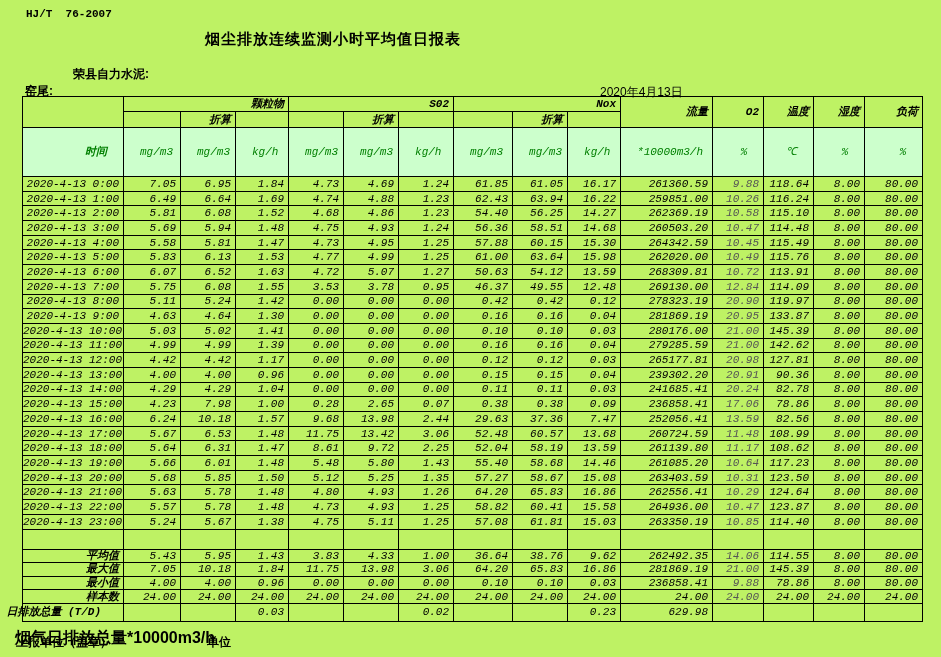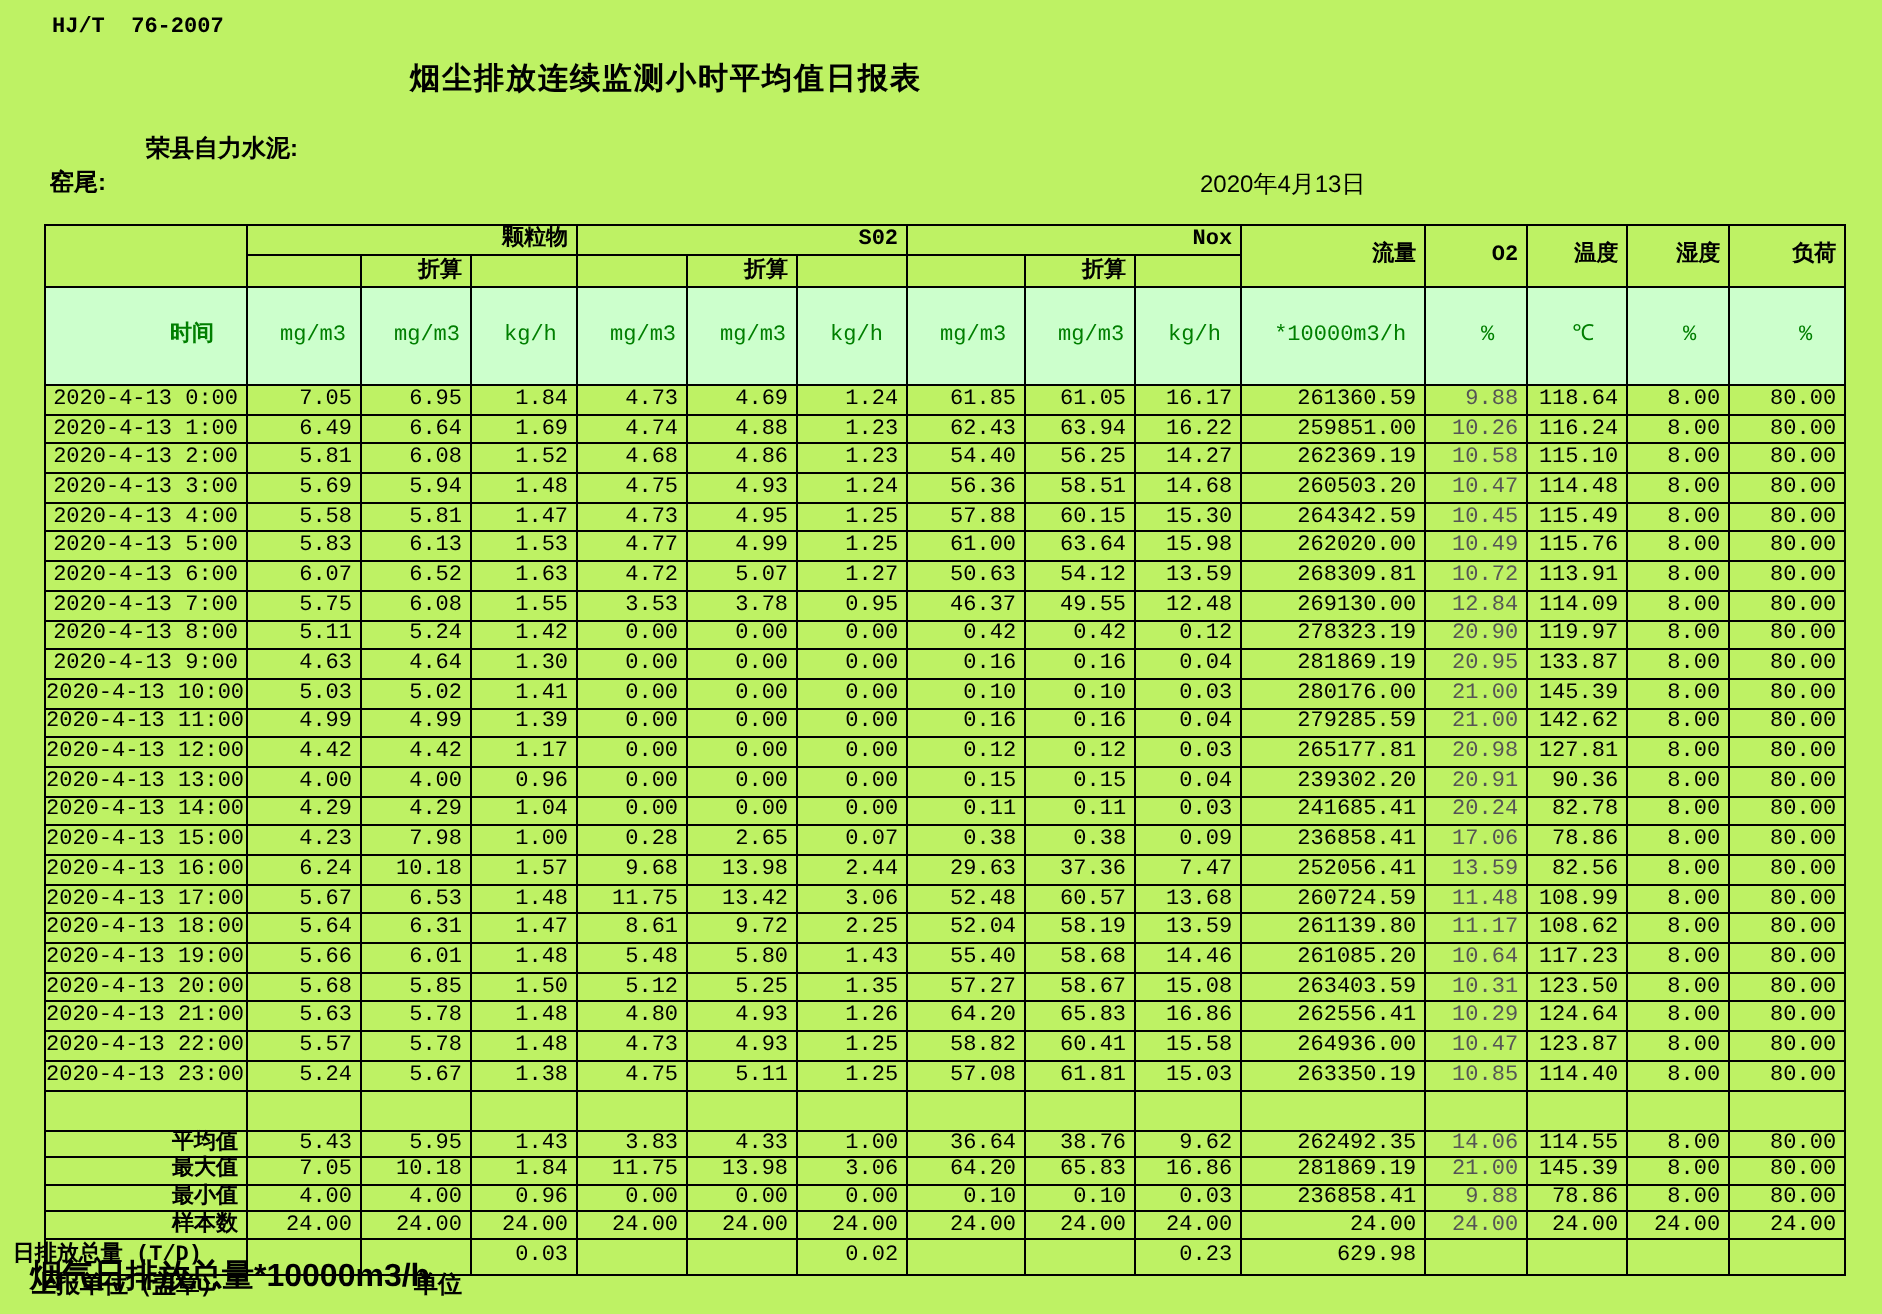--- a/index.html
+++ b/index.html
@@ -4,21 +4,21 @@
 <style>
   html,body{margin:0;padding:0;background:#fff;}
   .page{position:relative;width:941px;height:657px;background:#bef264;overflow:hidden;
         font-family:"Liberation Sans","DejaVu Sans",sans-serif;color:#000;}
   .abs{position:absolute;white-space:pre;}
   .std{left:26px;top:8px;font-size:11px;font-weight:bold;font-family:"Liberation Mono","DejaVu Sans Mono",monospace;}
   .title{left:205px;top:30px;font-size:15px;font-weight:bold;letter-spacing:1px;}
   .company{left:25px;top:66px;font-size:12px;font-weight:bold;margin-left:48px;}
   .site{left:25px;top:83px;font-size:12px;font-weight:bold;}
   .date{left:572px;top:84px;font-size:12px;margin-left:28px;}
-  table.rpt{position:absolute;left:22px;top:112px;width:900px;border-collapse:collapse;table-layout:fixed;}
+  table.rpt{position:absolute;left:22px;top:96px;width:900px;border-collapse:collapse;table-layout:fixed;font-style:italic;}
   table.rpt td{border:1px solid #000;padding:0 4px 0 0;margin:0;overflow:visible;white-space:nowrap;
                text-align:right;font-family:"Liberation Mono","DejaVu Sans Mono",monospace;
                font-size:11px;line-height:12px;height:13.7px;}
   td.hdr{text-align:center;font-family:"Liberation Sans","DejaVu Sans",sans-serif;
          font-size:12px;font-weight:bold;padding:0;}
   tr.h1 td{height:14px;} tr.h2 td{height:15px;}
   tr.unit-row td{height:16px;background:#ccffcc;color:#007f00;text-align:right;padding:16px;}
   td.time-hdr{font-family:"Liberation Sans","DejaVu Sans",sans-serif;font-size:12px;font-weight:bold;}
   td.time{font-size:10px;padding-right:3px;}
   td.o2{color:#555;}

